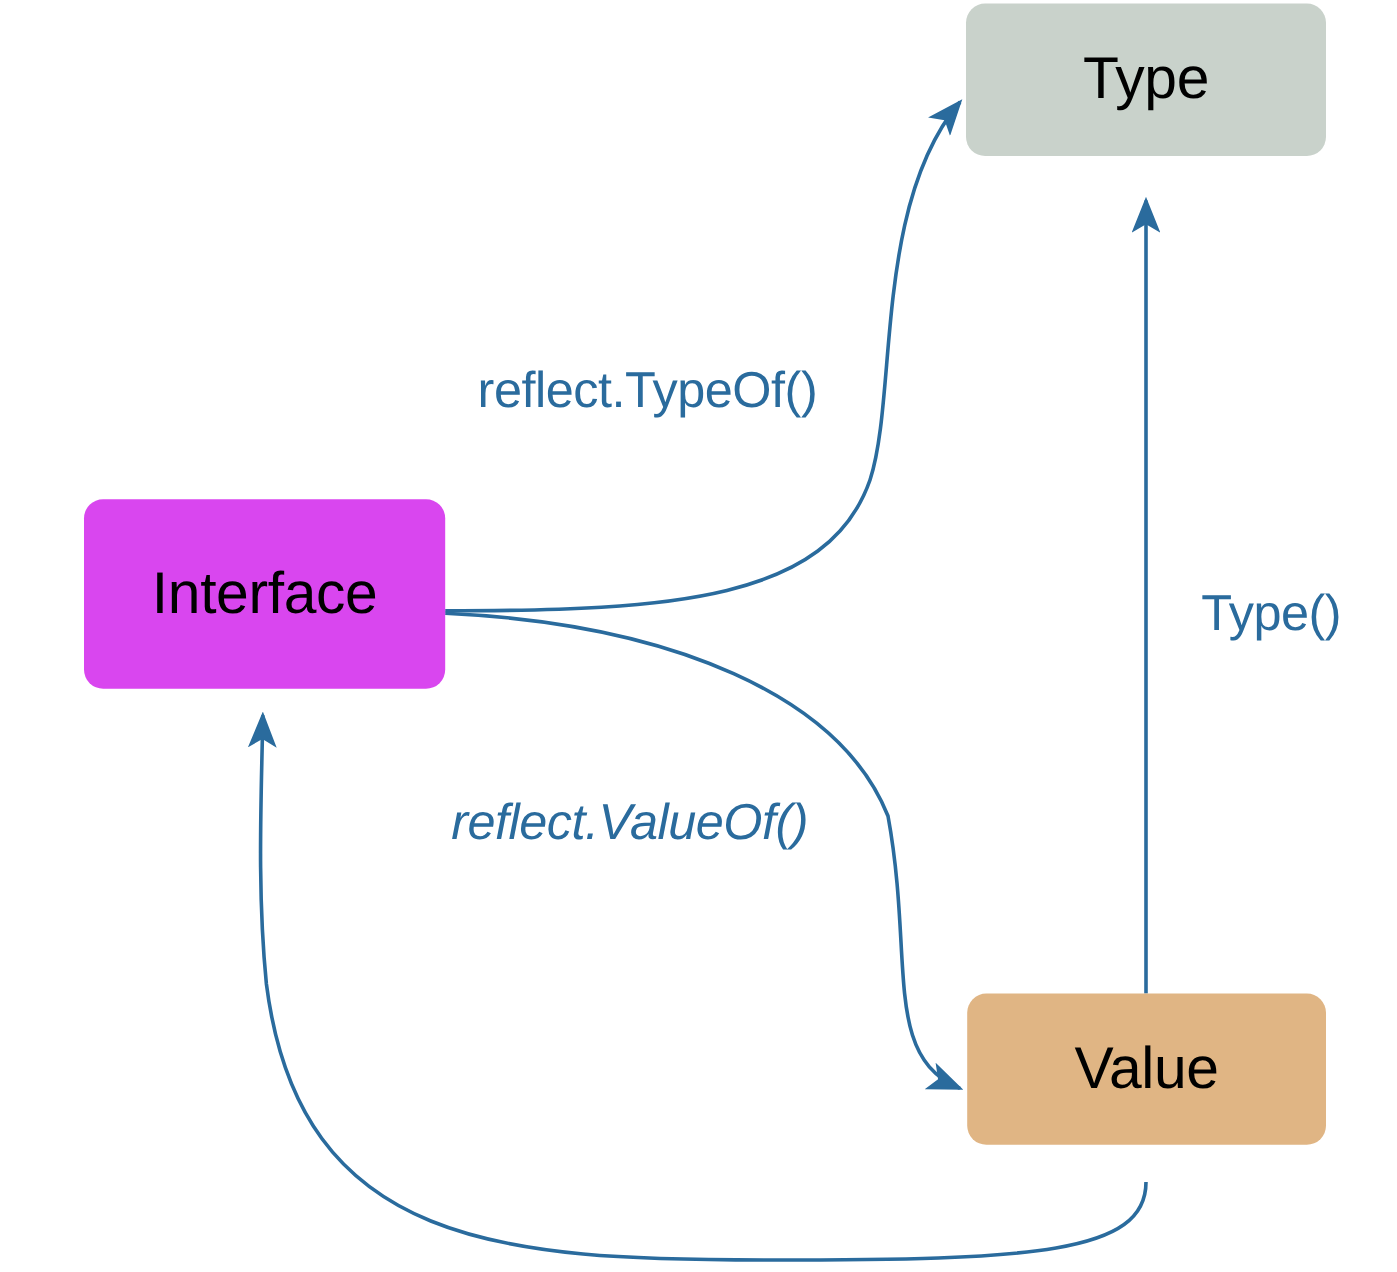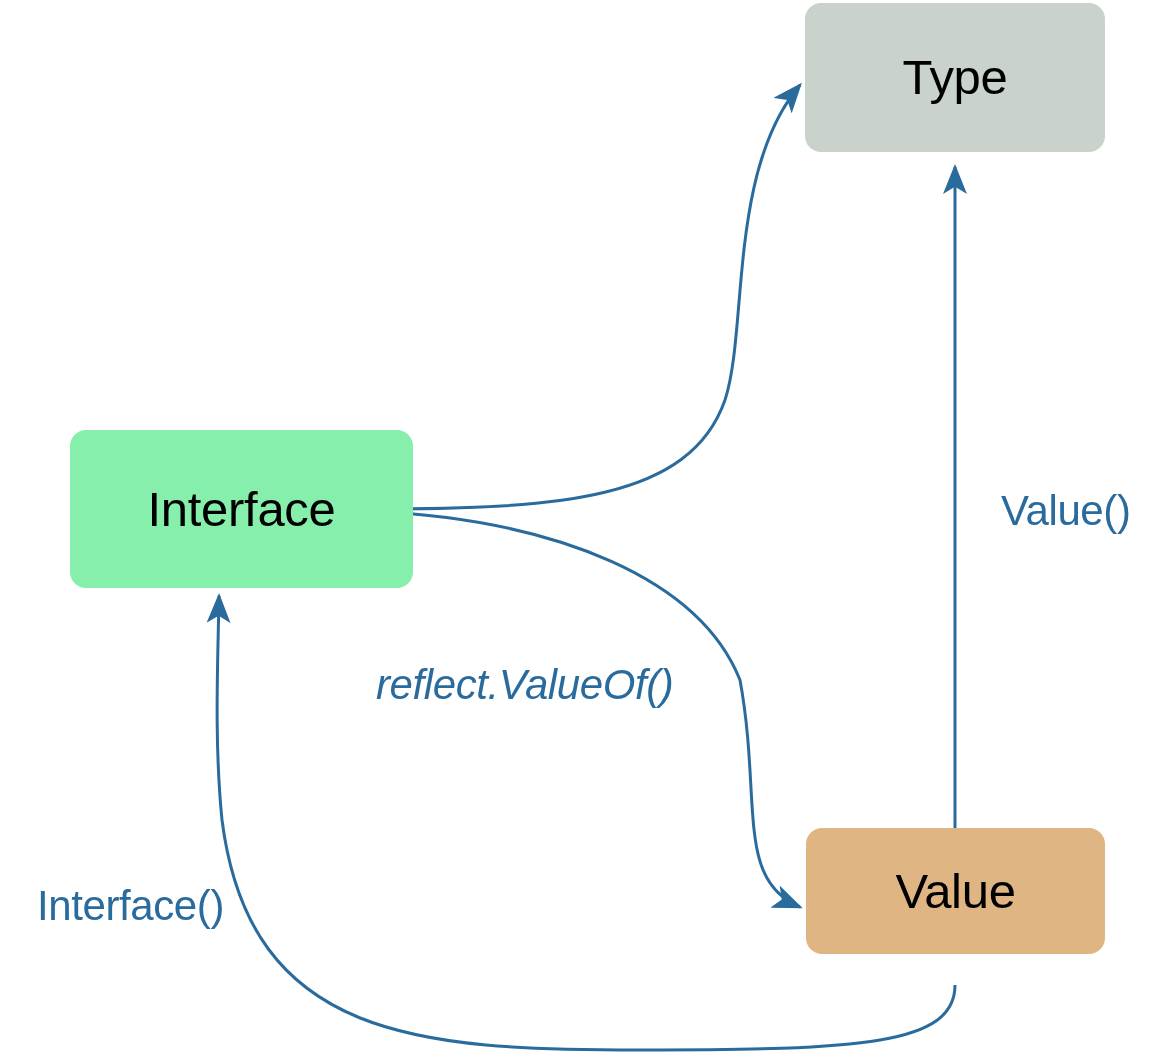--- a/index.html
+++ b/index.html
@@ -34,29 +34,29 @@
     color: #000000;
     font-size: 49px;
     line-height: 1;
     letter-spacing: -0.3px;
     white-space: nowrap;
   }
   #node-type {
     left: 805px;
     top: 3px;
     width: 300px;
-    height: 149px;
+    height: 127px;
     background: #c9d2cb;
   }
   #node-interface {
     left: 70px;
-    top: 430px;
-    width: 343px;
+    top: 416px;
+    width: 301px;
     height: 158px;
-    background: #86efac;
+    background: #d946ef;
   }
   #node-value {
     left: 806px;
     top: 828px;
     width: 299px;
     height: 126px;
     background: #e0b584;
   }
   .edge-label {
     position: absolute;
@@ -91,20 +91,20 @@
 
     <path d="M 955 985 C 955 1045 860 1050 640 1050 C 420 1050 250 1040 222 820 C 214 740 218 660 219 596" fill="none" stroke="#2a6b9d" stroke-width="3" marker-end="url(#arrowhead)"></path>
   </svg>
 
   <div class="node" id="node-type">Type</div>
 
   <div class="node" id="node-interface">Interface</div>
 
   <div class="node" id="node-value">Value</div>
 
+  <div class="edge-label" id="label-typeof">reflect.TypeOf()</div>
 
   <div class="edge-label" id="label-valueof">reflect.ValueOf()</div>
 
-  <div class="edge-label" id="label-type">Value()</div>
+  <div class="edge-label" id="label-type">Type()</div>
 
-  <div class="edge-label" id="label-interface">Interface()</div>
 
 </div>
 
 </body></html>

